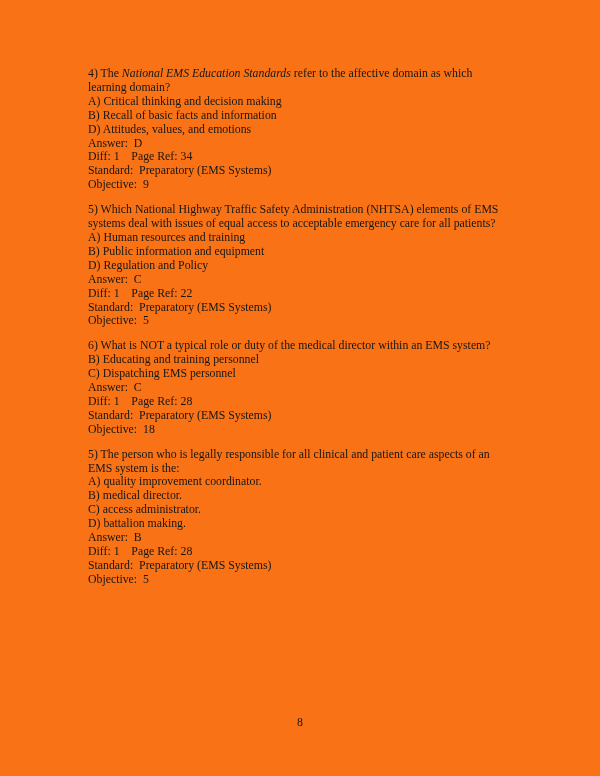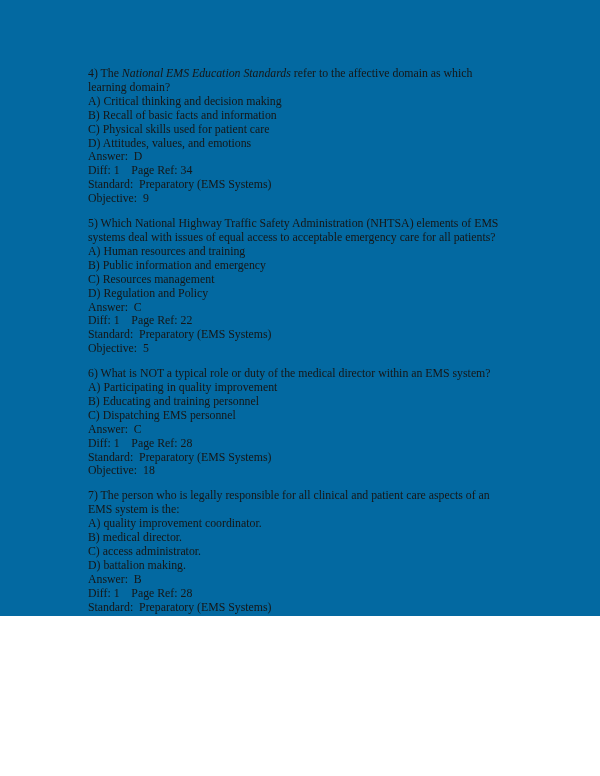--- a/index.html
+++ b/index.html
@@ -3,22 +3,22 @@
 <meta charset="utf-8">
 <style>
   html, body {
     margin: 0;
     padding: 0;
     background: #ffffff;
   }
   .page {
     position: relative;
     width: 600px;
-    height: 616px;
-    background: #0369a1;
+    height: 776px;
+    background: #f97316;
     overflow: hidden;
     font-family: "Liberation Serif", "DejaVu Serif", serif;
     color: #161616;
   }
   .content {
     position: absolute;
     left: 88px;
     top: 67px;
     width: 450px;
     font-size: 11.8px;
@@ -47,54 +47,51 @@
 <body>
 
 <div class="page">
   <div class="content">
 
     <div class="q">
       <div class="line"><span>4) The </span><span class="it">National EMS Education Standards</span><span> refer to the affective domain as which
 learning domain?</span></div>
       <div class="line">A) Critical thinking and decision making</div>
       <div class="line">B) Recall of basic facts and information</div>
-      <div class="line">C) Physical skills used for patient care</div>
       <div class="line">D) Attitudes, values, and emotions</div>
       <div class="line">Answer:  D</div>
       <div class="line">Diff: 1    Page Ref: 34</div>
       <div class="line">Standard:  Preparatory (EMS Systems)</div>
       <div class="line">Objective:  9</div>
     </div>
 
     <div class="q">
       <div class="line">5) Which National Highway Traffic Safety Administration (NHTSA) elements of EMS
 systems deal with issues of equal access to acceptable emergency care for all patients?</div>
       <div class="line">A) Human resources and training</div>
-      <div class="line">B) Public information and emergency</div>
-      <div class="line">C) Resources management</div>
+      <div class="line">B) Public information and equipment</div>
       <div class="line">D) Regulation and Policy</div>
       <div class="line">Answer:  C</div>
       <div class="line">Diff: 1    Page Ref: 22</div>
       <div class="line">Standard:  Preparatory (EMS Systems)</div>
       <div class="line">Objective:  5</div>
     </div>
 
     <div class="q">
       <div class="line">6) What is NOT a typical role or duty of the medical director within an EMS system?</div>
-      <div class="line">A) Participating in quality improvement</div>
       <div class="line">B) Educating and training personnel</div>
       <div class="line">C) Dispatching EMS personnel</div>
       <div class="line">Answer:  C</div>
       <div class="line">Diff: 1    Page Ref: 28</div>
       <div class="line">Standard:  Preparatory (EMS Systems)</div>
       <div class="line">Objective:  18</div>
     </div>
 
     <div class="q">
-      <div class="line">7) The person who is legally responsible for all clinical and patient care aspects of an
+      <div class="line">5) The person who is legally responsible for all clinical and patient care aspects of an
 EMS system is the:</div>
       <div class="line">A) quality improvement coordinator.</div>
       <div class="line">B) medical director.</div>
       <div class="line">C) access administrator.</div>
       <div class="line">D) battalion making.</div>
       <div class="line">Answer:  B</div>
       <div class="line">Diff: 1    Page Ref: 28</div>
       <div class="line">Standard:  Preparatory (EMS Systems)</div>
       <div class="line">Objective:  5</div>
     </div>

